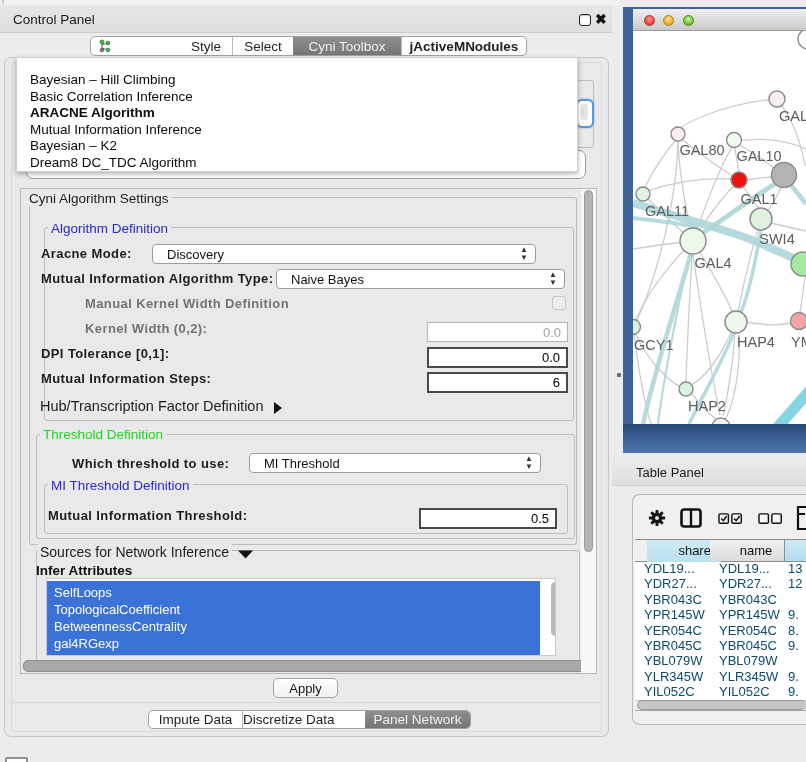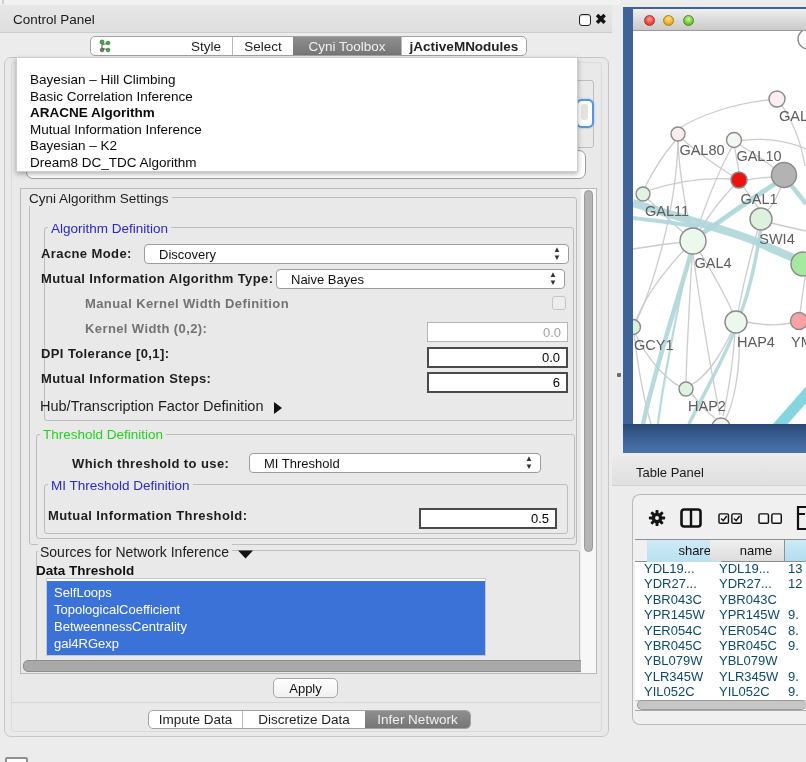--- a/index.html
+++ b/index.html
@@ -51,21 +51,21 @@
 <div class="abs" style="left:24px;top:80px;width:568px;height:66px;border:1px solid #bdbdbd;border-radius:3px;"></div>
 <div class="abs" style="left:26px;top:150px;width:558px;height:27px;background:#fff;border:1px solid #9b9b9b;border-radius:7px;"></div>
 
 <div class="abs" style="left:29px;top:197px;width:546px;height:346px;border:1px solid #bdbdbd;border-radius:3px;"></div>
 <div class="gtitle" style="left:26px;top:191px;color:#1d1d1d;">Cyni Algorithm Settings</div>
 
 <div class="abs" style="left:44px;top:227px;width:528px;height:192px;border:1px solid #bdbdbd;border-radius:3px;"></div>
 <div class="gtitle" style="left:48px;top:221px;color:#2929cc;">Algorithm Definition</div>
 
 <div class="lbl" style="left:41px;top:246px;">Aracne Mode:</div>
-<div class="combo" style="left:144px;top:244px;width:425px;height:20px;">
+<div class="combo" style="left:152px;top:244px;width:384px;height:20px;">
     <span class="tx">Discovery</span>
     <span class="arrows">▲<br>▼</span>
   </div>
 
 <div class="lbl" style="left:41px;top:271px;">Mutual Information Algorithm Type:</div>
 <div class="combo" style="left:276px;top:269px;width:289px;height:20px;">
     <span class="tx">Naive Bayes</span>
     <span class="arrows">▲<br>▼</span>
   </div>
 
@@ -99,38 +99,38 @@
 <div class="gtitle" style="left:48px;top:478px;color:#2929cc;">MI Threshold Definition</div>
 
 <div class="lbl" style="left:48px;top:508px;">Mutual Information Threshold:</div>
 <div class="field" style="left:419px;top:508px;width:138px;height:21px;border:2px solid #4a4a4a;color:#000;line-height:17px;">0.5</div>
 
 <div class="abs" style="left:36px;top:550px;width:542px;height:116px;border:1px solid #bdbdbd;border-radius:3px;"></div>
 <div class="abs" style="left:38px;top:544px;font-size:14px;color:#1d1d1d;background:#e9e9e9;padding:0 3px 0 2px;">Sources for Network Inference</div>
 <svg class="abs" style="left:237px;top:549px;" width="17" height="10">
     <path d="M1 1.5 L16 1.5 L8.5 9.5 Z" fill="#111"></path>
   </svg>
-<div class="abs" style="left:36px;top:563px;font-size:13.5px;font-weight:bold;color:#111;white-space:nowrap;">Data Threshold</div>
-
-<div class="abs" style="left:46px;top:578px;width:440px;height:78px;background:#ffffff;border:1px solid #c9c9c9;box-sizing:border-box;overflow:hidden;">
+<div class="abs" style="left:36px;top:563px;font-size:13.5px;font-weight:bold;color:#111;white-space:nowrap;">Infer Attributes</div>
+
+<div class="abs" style="left:46px;top:578px;width:510px;height:78px;background:#ffffff;border:1px solid #c9c9c9;box-sizing:border-box;overflow:hidden;">
   <div style="position:absolute;left:0;top:2px;width:493px;height:76px;background:#3b72d8;"></div>
   <div style="position:absolute;left:7px;top:5px;font-size:13px;color:#fff;line-height:17px;">SelfLoops<br>TopologicalCoefficient<br>BetweennessCentrality<br>gal4RGexp</div>
   <div style="position:absolute;left:504px;top:3px;width:9px;height:54px;background:#b9b9b9;border-radius:5px;"></div>
 </div>
 
 <div class="abs" style="left:23px;top:660px;width:569px;height:10px;background:#a9a9a9;border:1px solid #8d8d8d;border-radius:5px;"></div>
 
 <div class="abs" style="left:273px;top:678px;width:65px;height:20px;background:linear-gradient(#ffffff,#f0f0f0);border:1px solid #a6a6a6;border-radius:5px;font-size:13px;color:#111;text-align:center;line-height:19px;box-sizing:border-box;">Apply</div>
 
 <div class="abs" style="left:12px;top:702px;width:588px;height:1px;background:#d6d6d6;"></div>
 
 <div class="abs" style="left:148px;top:710px;width:323px;height:19px;background:#ffffff;border:1px solid #a2a2a2;border-radius:5px;box-sizing:border-box;overflow:hidden;display:flex;font-size:13.5px;color:#222;">
   <div style="width:94px;border-right:1px solid #b9b9b9;text-align:center;line-height:18px;box-sizing:border-box;">Impute Data</div>
-  <div style="width:122px;text-align:center;line-height:18px;box-sizing:border-box;">Discretize Data</div>
-  <div style="flex:1;background:linear-gradient(#8e8e8e,#767676);color:#f0f0f0;text-align:center;line-height:18px;box-sizing:border-box;">Infer Network</div>
+  <div style="width:122px;line-height:18px;box-sizing:border-box;">Discretize Data</div>
+  <div style="flex:1;background:linear-gradient(#8e8e8e,#767676);color:#f0f0f0;text-align:center;line-height:18px;box-sizing:border-box;">Panel Network</div>
 </div>
 
 <div class="abs" style="left:581px;top:189px;width:15px;height:484px;background:#f7f7f7;"></div>
 <div class="abs" style="left:584px;top:190px;width:9px;height:362px;background:#b5b5b5;border:1px solid #9a9a9a;border-radius:5px;box-sizing:border-box;"></div>
 
 <div class="abs" style="left:576px;top:99px;width:14px;height:25px;background:#fff;border:2.5px solid #5b96d6;border-radius:6px;box-shadow:0 0 2px #74a6dd;"></div>
 <div class="abs" style="left:581px;top:104px;width:7px;height:16px;background:#e3e3e3;border-radius:3px;"></div>
 
 <div class="abs" style="left:5px;top:757px;width:19px;height:10px;background:#fdfdfd;border:2px solid #8f8f8f;border-radius:2px;"></div>
 

